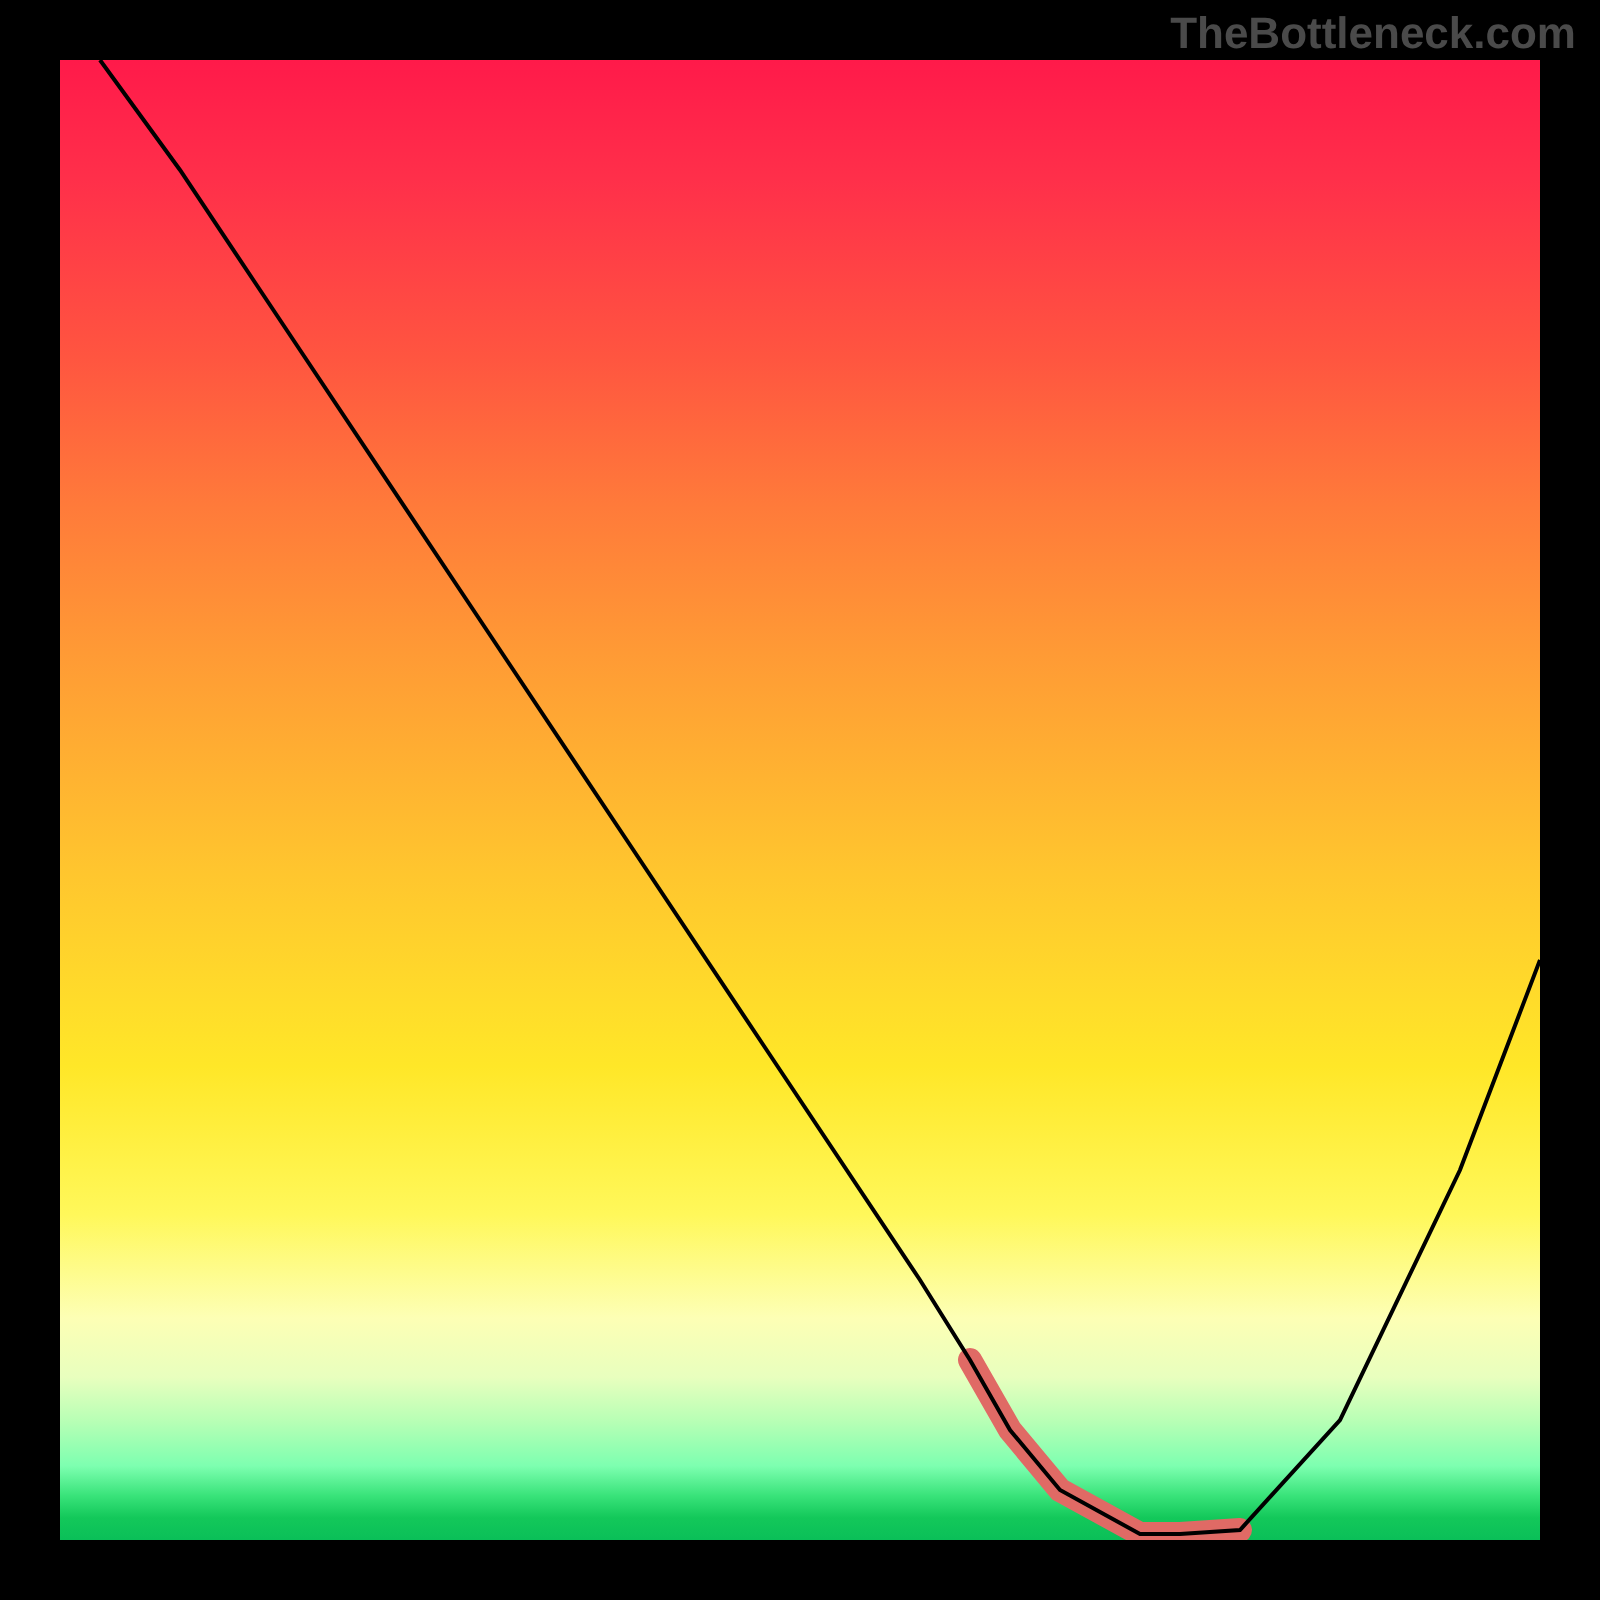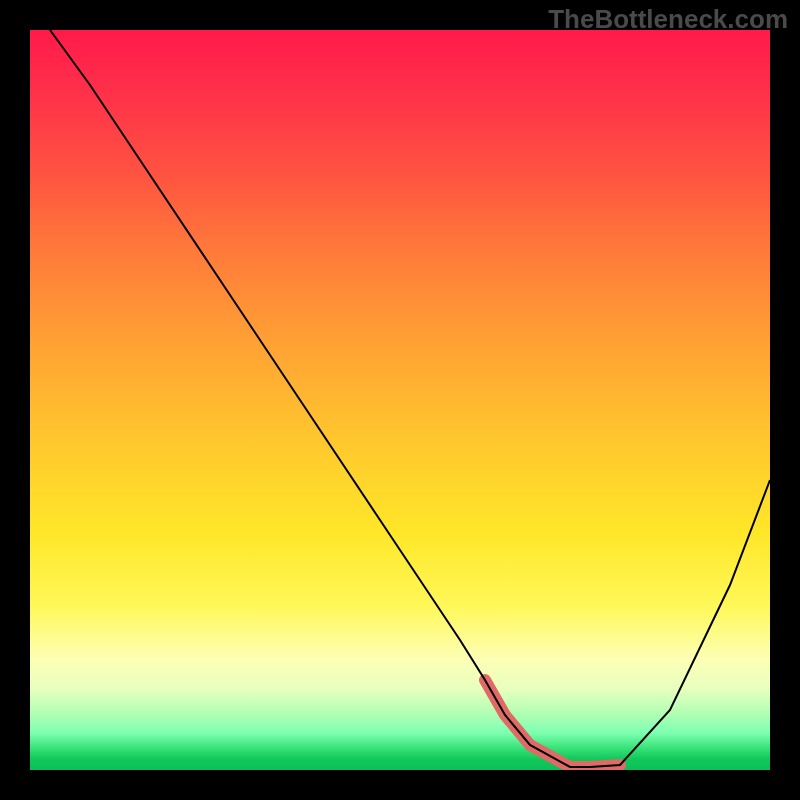--- a/index.html
+++ b/index.html
@@ -9,21 +9,21 @@
     height: 800px;
     background: #000;
     position: relative;
     font-family: Arial, Helvetica, sans-serif;
   }
   .watermark {
     position: absolute;
     top: 4px;
     right: 12px;
     color: #4a4a4a;
-    font-size: 26px;
+    font-size: 22px;
     font-weight: 600;
     z-index: 5;
   }
   .plot {
     position: absolute;
     left: 30px;
     top: 30px;
     width: 740px;
     height: 740px;
     background: linear-gradient(to bottom,

